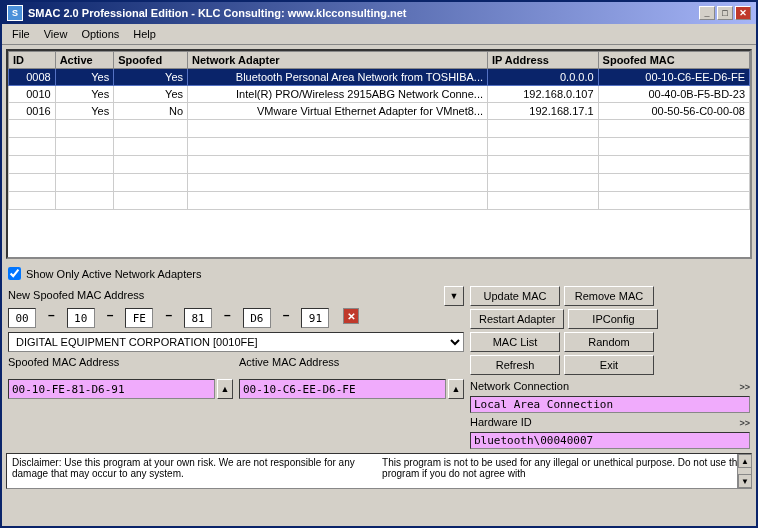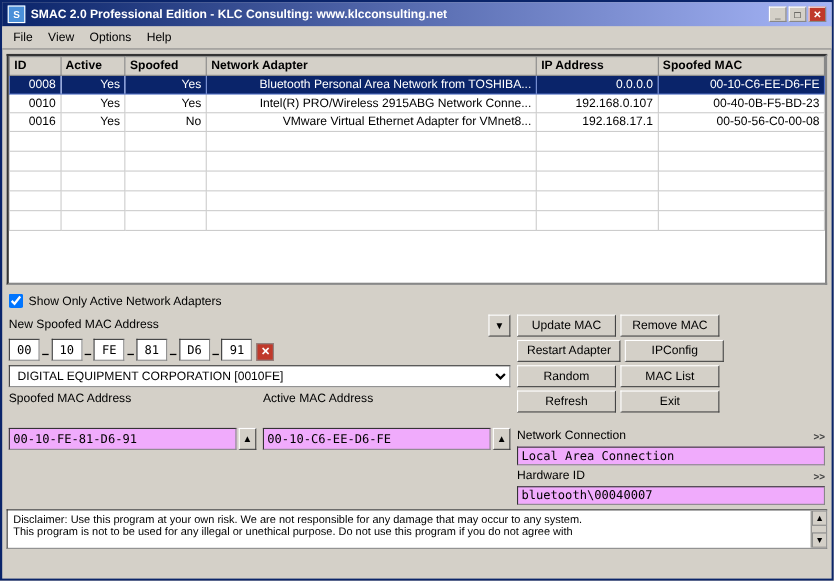--- a/index.html
+++ b/index.html
@@ -176,22 +176,22 @@
       border-bottom-color: #444;
       border-right-color: #444;
       padding: 3px 8px;
       cursor: pointer;
       font-size: 11px;
       font-family: Tahoma, Arial, sans-serif;
       min-width: 90px;
     }
     .mac-input-row {
       display: flex;
-      align-items: flex-end;
-      gap: 2px;
+      align-items: flex-start;
+      gap: 12px;
     }
     .mac-label {
       font-size: 11px;
       margin-bottom: 2px;
     }
     .mac-segment {
       width: 28px;
       height: 20px;
       border: 1px inset #888;
       background: white;
@@ -247,21 +247,21 @@
       font-size: 9px;
     }
     .info-fields {
       display: flex;
       gap: 6px;
     }
     .info-col {
       flex: 1;
       display: flex;
       flex-direction: column;
-      gap: 20px;
+      gap: 10px;
     }
     .field-label {
       font-size: 11px;
       margin-bottom: 1px;
     }
     .field-row {
       display: flex;
       align-items: center;
       gap: 2px;
     }
@@ -302,21 +302,21 @@
       font-weight: bold;
     }
     .disclaimer-box {
       border: 1px inset #888;
       background: white;
       padding: 3px 5px;
       font-size: 10px;
       height: 36px;
       overflow: hidden;
       display: flex;
-      flex-direction: column;
+      flex-direction: row;
       margin: 0 4px 4px 4px;
       position: relative;
     }
     .disclaimer-scrollbar {
       position: absolute;
       right: 0;
       top: 0;
       width: 14px;
       height: 100%;
       background: #d4d0c8;
@@ -507,29 +507,29 @@
         <div class="right-buttons">
           <div class="btn-row">
             <button class="win-btn">Update MAC</button>
             <button class="win-btn">Remove MAC</button>
           </div>
           <div class="btn-row">
             <button class="win-btn">Restart Adapter</button>
             <button class="win-btn">IPConfig</button>
           </div>
           <div class="btn-row">
+            <button class="win-btn">MAC List</button>
             <button class="win-btn">Random</button>
-            <button class="win-btn">MAC List</button>
           </div>
           <div class="btn-row">
             <button class="win-btn">Refresh</button>
             <button class="win-btn">Exit</button>
           </div>
 
-          <div style="display:flex; gap:4px; margin-top:12px;">
+          <div style="display:flex; gap:4px; margin-top:2px;">
             <div style="flex:1; display:flex; flex-direction:column; gap:2px;">
               <div class="section-header">
                 <span class="field-label">Network Connection</span>
                 <span class="section-expand">&gt;&gt;</span>
               </div>
               <input class="field-input" type="text" value="Local Area Connection" style="width: 100%;">
             </div>
           </div>
           <div style="display:flex; gap:4px;">
             <div style="flex:1; display:flex; flex-direction:column; gap:2px;">

